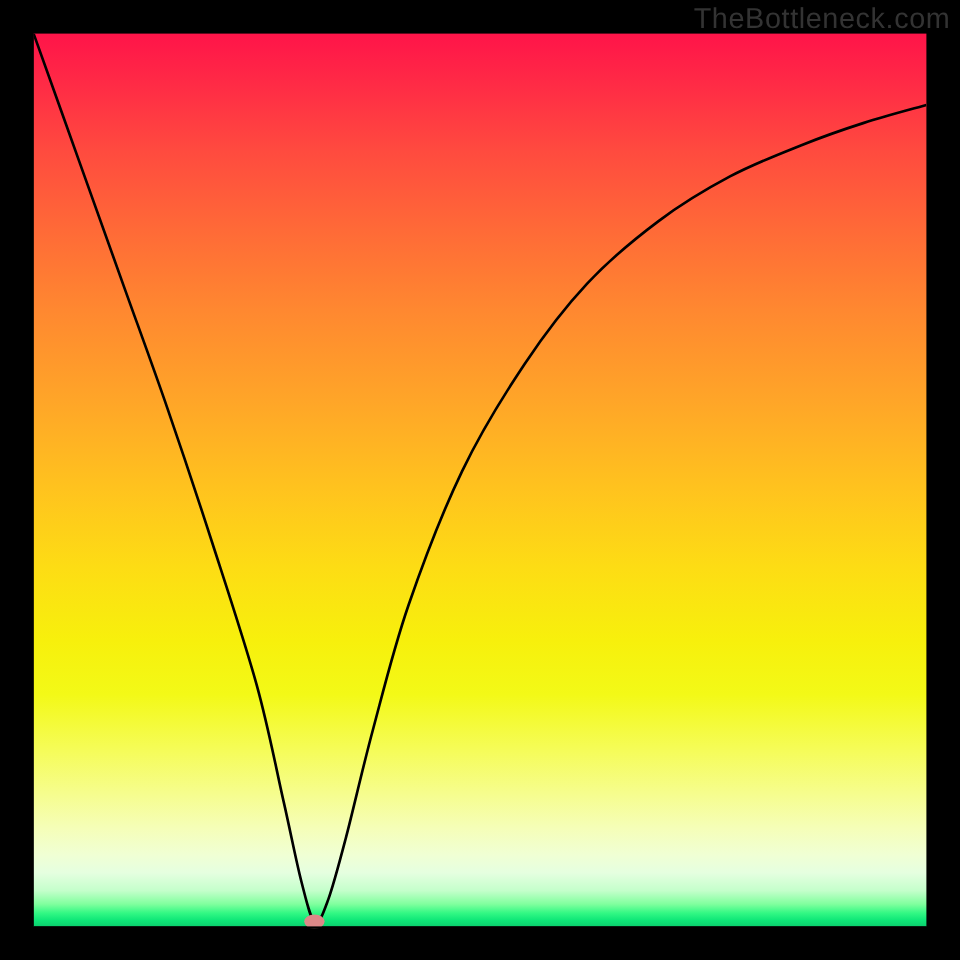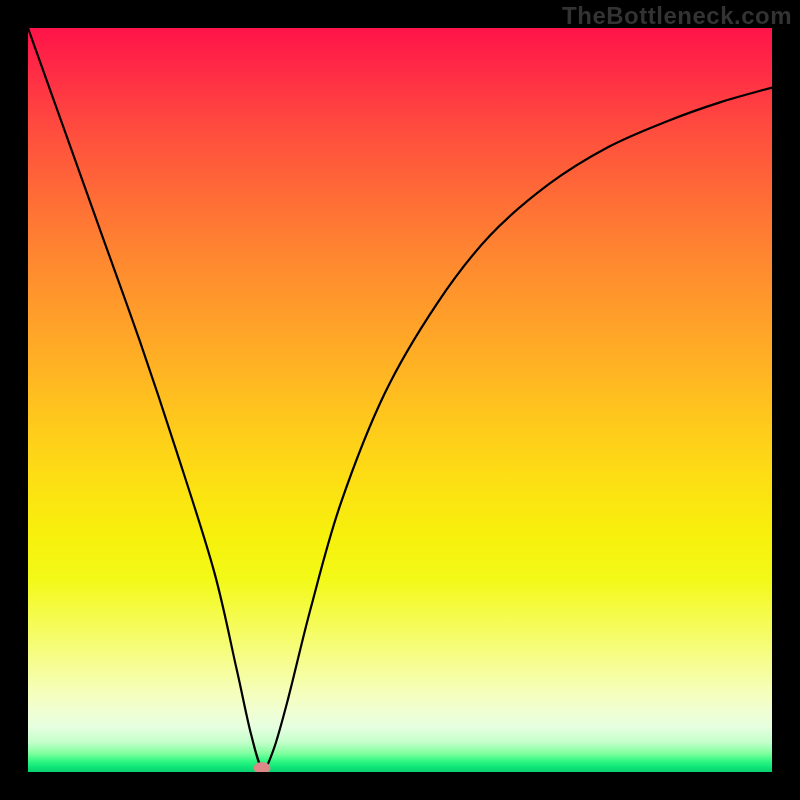--- a/index.html
+++ b/index.html
@@ -10,21 +10,21 @@
     position: relative;
     overflow: hidden;
     font-family: Arial, sans-serif;
   }
   .watermark {
     position: absolute;
     top: 2px;
     right: 8px;
     color: #333;
     font-size: 24px;
-    font-weight: 700;
+    font-weight: 400;
     z-index: 10;
     letter-spacing: 0.5px;
   }
   .plot-area {
     position: absolute;
     left: 28px;
     top: 28px;
     width: 744px;
     height: 744px;
     background: linear-gradient(to bottom,

